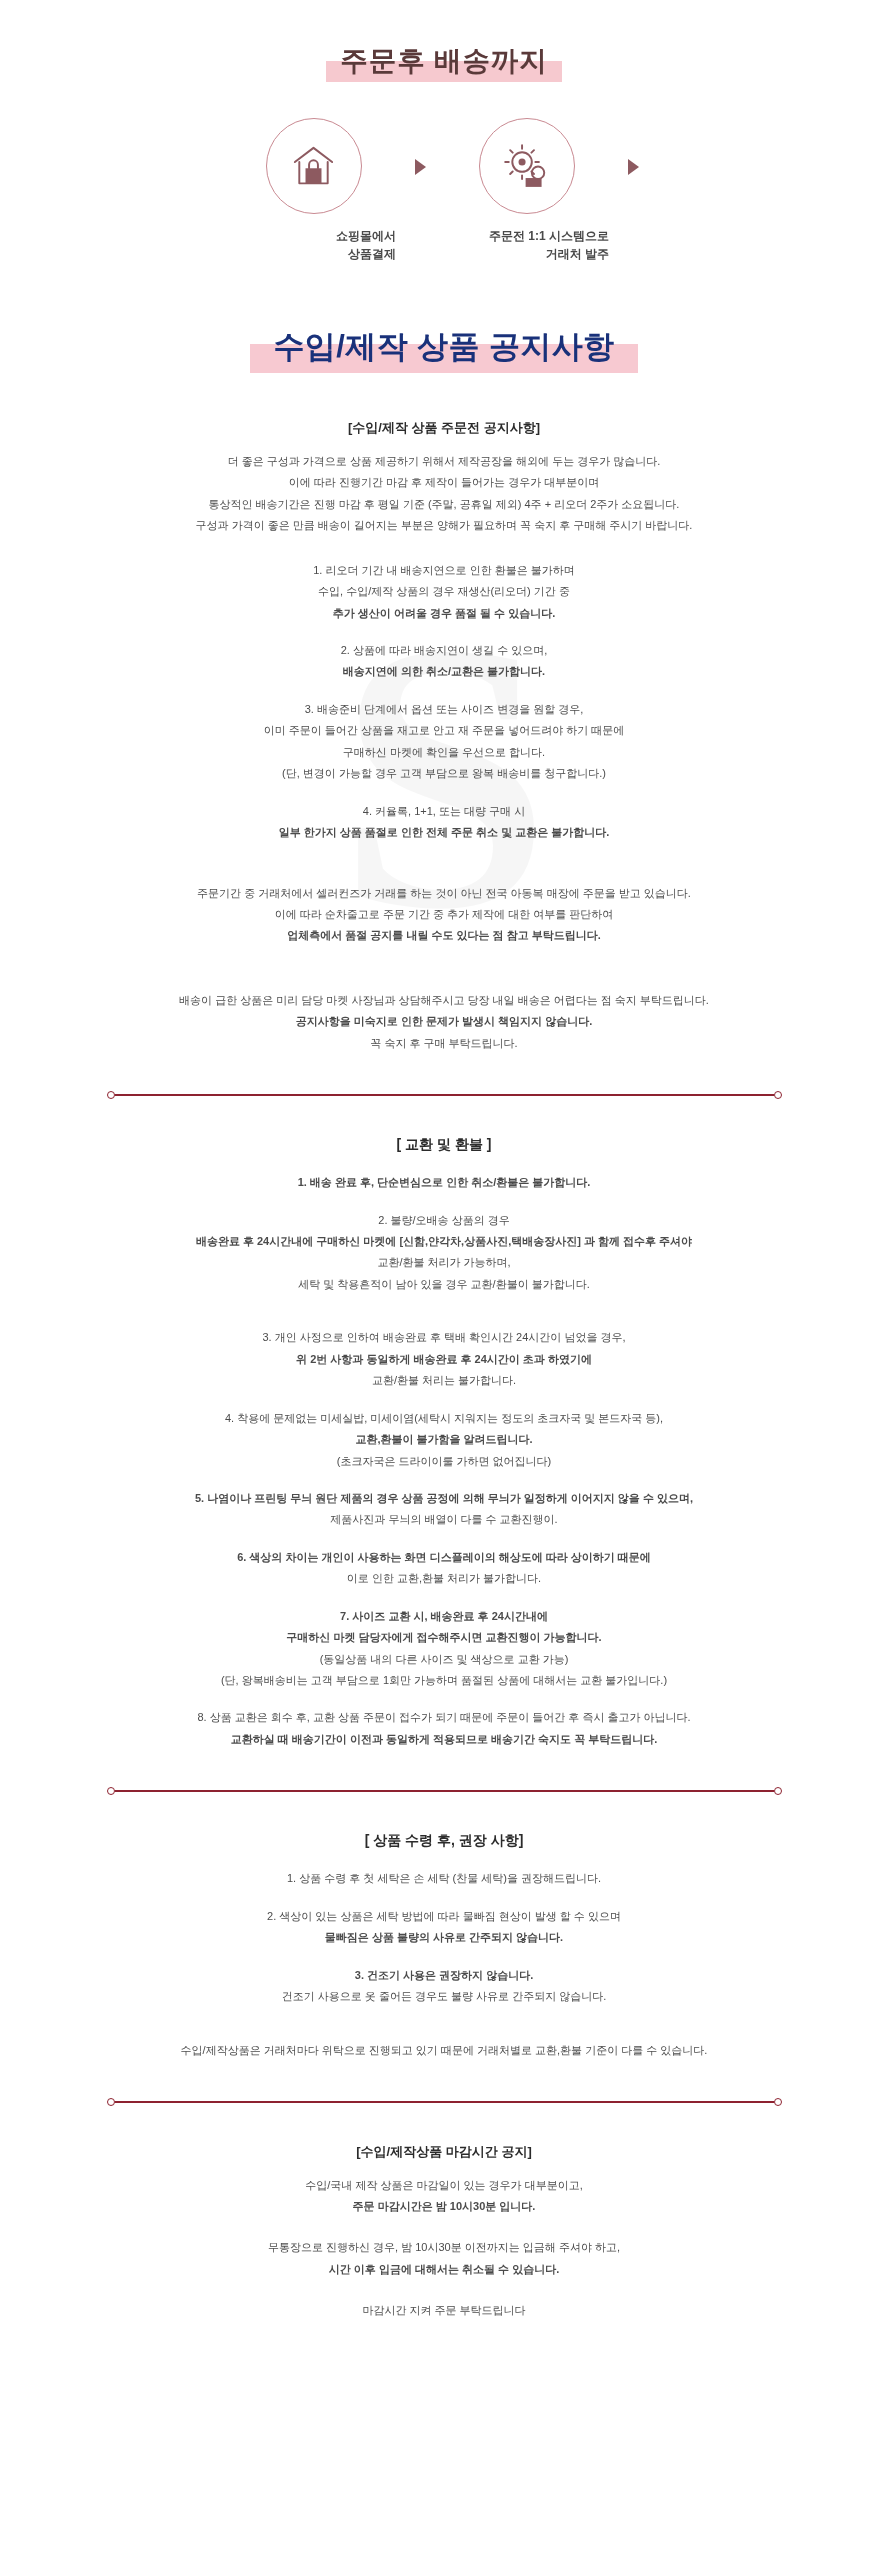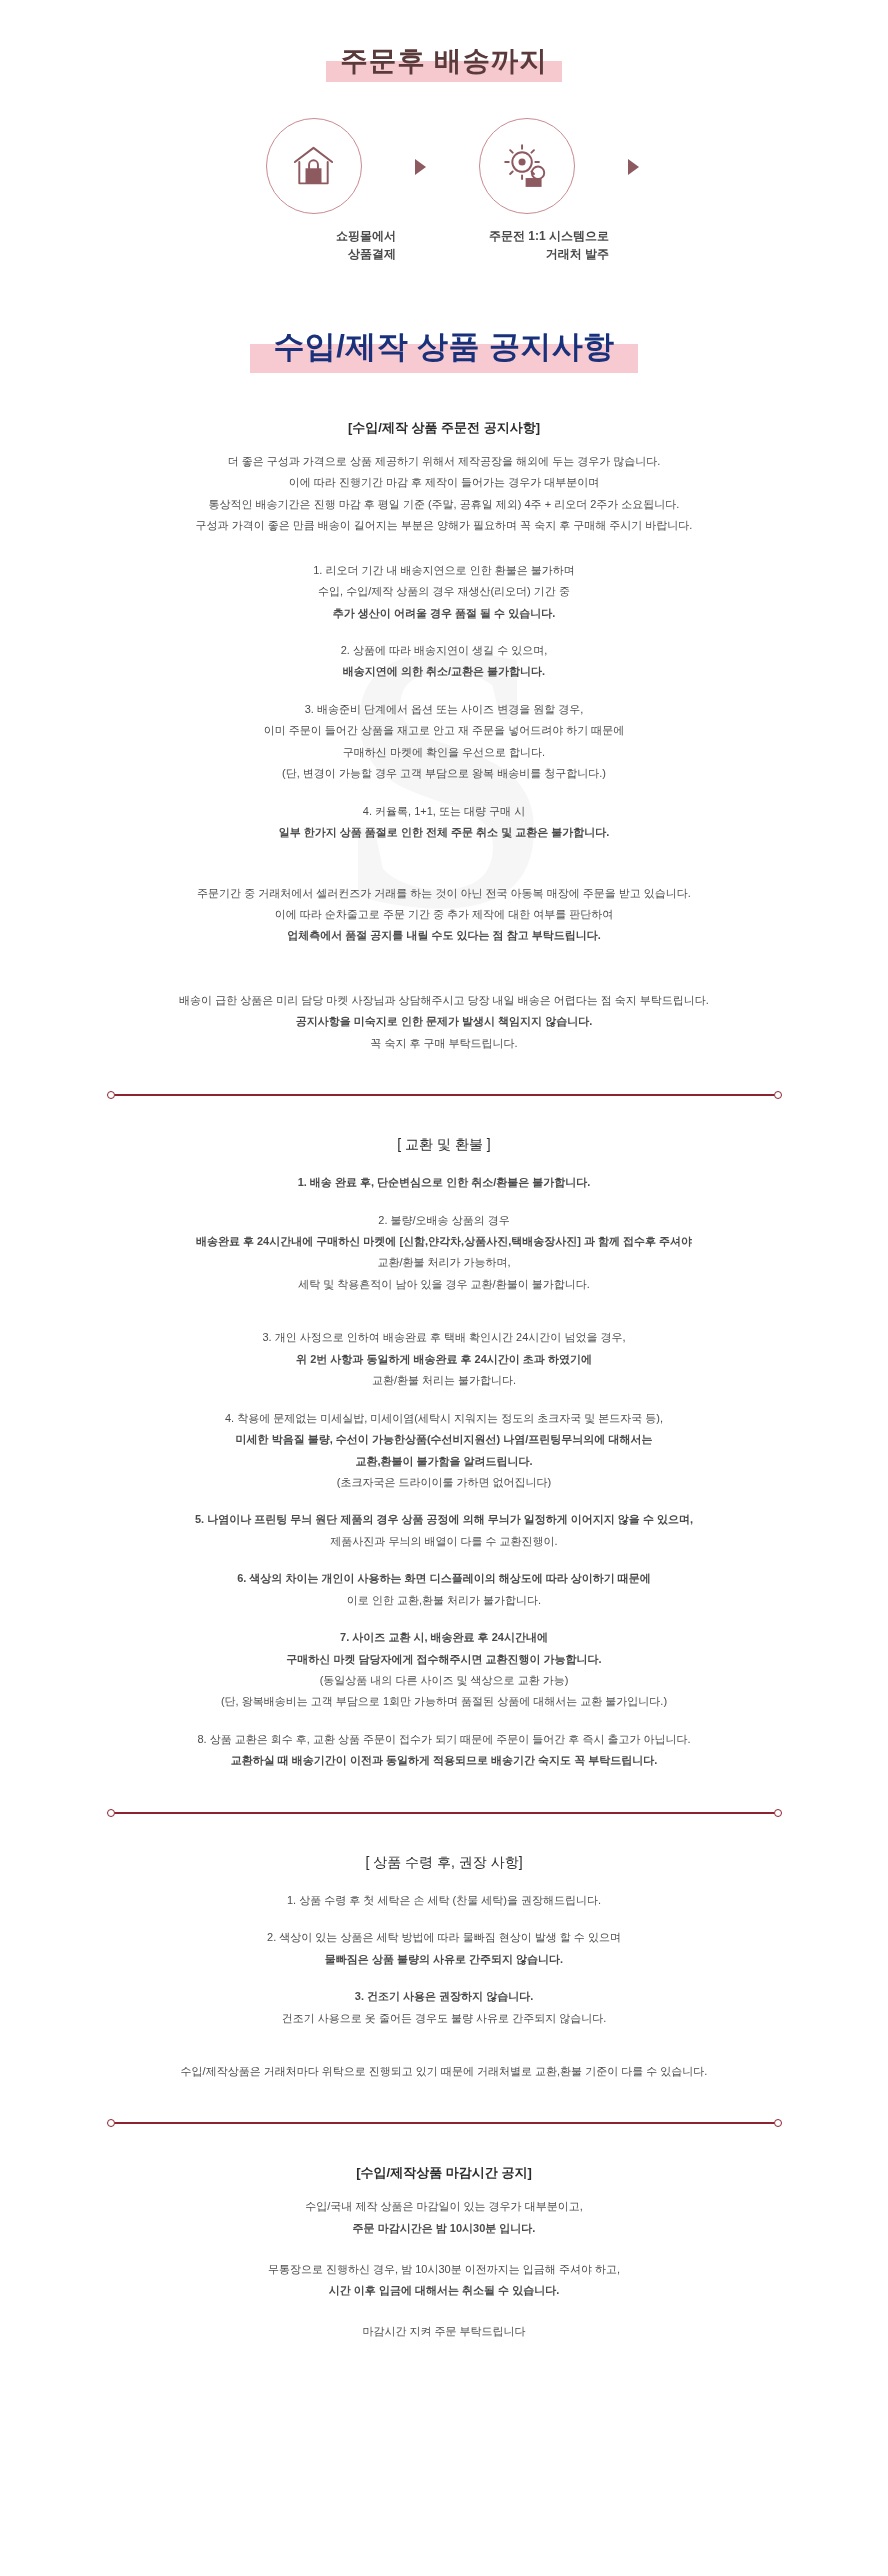--- a/index.html
+++ b/index.html
@@ -124,21 +124,21 @@
   }
   .block { margin-top: 30px; }
   .block-title {
     font-size: 13px;
     font-weight: bold;
     color: #2b2b2b;
     margin-bottom: 14px;
   }
   .big-title {
     font-size: 14px;
-    font-weight: normal;
+    font-weight: bold;
     color: #2b2b2b;
     margin-bottom: 18px;
   }
   p.line {
     margin: 0;
     font-size: 11px;
     line-height: 1.95;
     color: #4b4b4b;
   }
   .red { color: #d21a1a; font-weight: bold; }
@@ -295,21 +295,20 @@
       </div>
 
       <div style="margin-top:32px;">
         <p class="line">3. 개인 사정으로 인하여 배송완료 후 택배 확인시간 24시간이 넘었을 경우,</p>
         <p class="line red">위 2번 사항과 동일하게 배송완료 후 24시간이 초과 하였기에</p>
         <p class="line">교환/환불 처리는 불가합니다.</p>
       </div>
 
       <div style="margin-top:16px;">
         <p class="line">4. 착용에 문제없는 미세실밥, 미세이염(세탁시 지워지는 정도의 초크자국 및 본드자국 등),</p>
-        <p class="line red">미세한 박음질 불량, 수선이 가능한상품(수선비지원선) 나염/프린팅무늬의에 대해서는</p>
         <p class="line red">교환,환불이 불가함을 알려드립니다.</p>
         <p class="line">(초크자국은 드라이이룰 가하면 없어집니다)</p>
       </div>
 
       <div style="margin-top:16px;">
         <p class="line red">5. 나염이나 프린팅 무늬 원단 제품의 경우 상품 공정에 의해 무늬가 일정하게 이어지지 않을 수 있으며,</p>
         <p class="line">제품사진과 무늬의 배열이 다를 수 교환진행이.</p>
       </div>
 
       <div style="margin-top:16px;">

